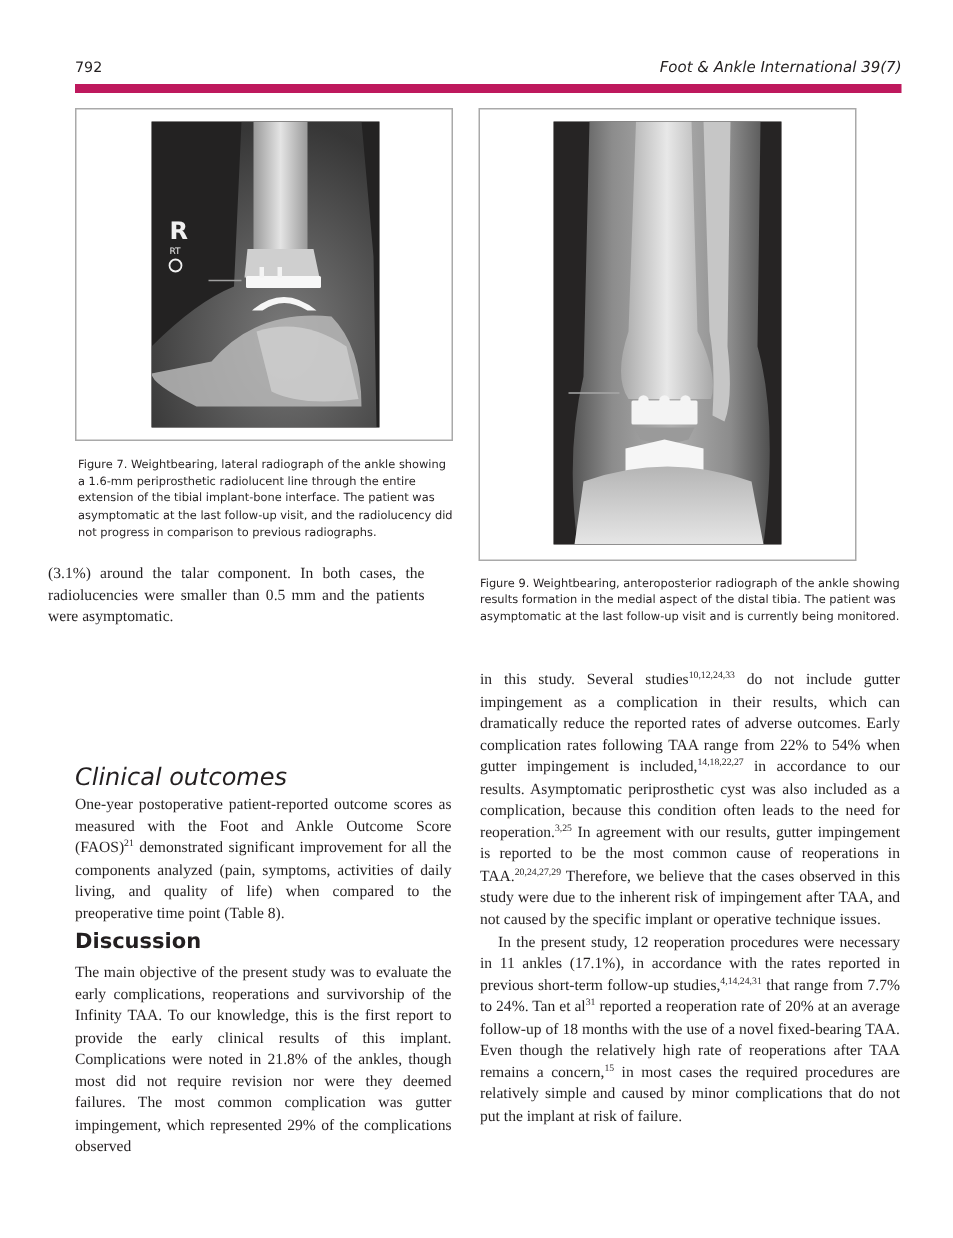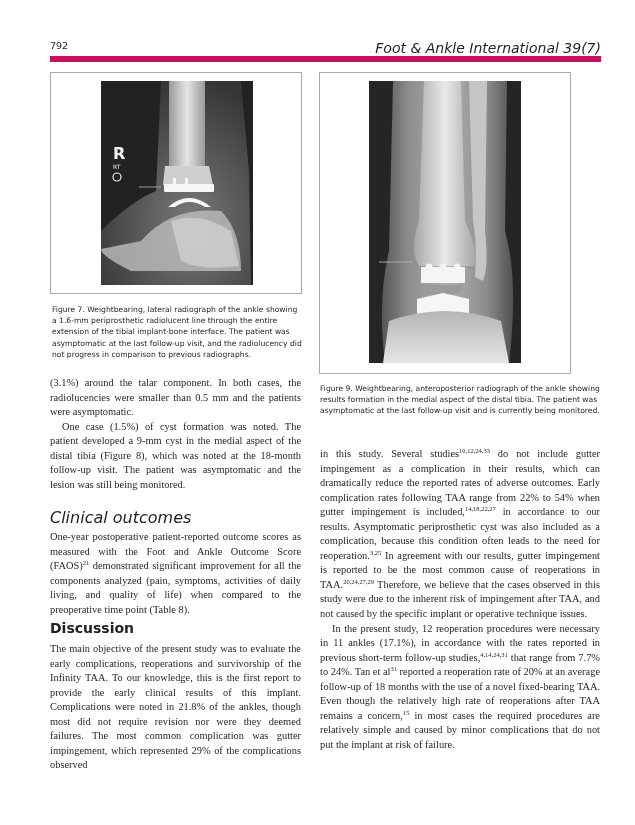--- a/index.html
+++ b/index.html
@@ -1,36 +1,36 @@
 <!DOCTYPE html>
 <html><head>
 <meta charset="utf-8">
 <style>
   html, body { margin: 0; padding: 0; background: #ffffff; }
   body { width: 635px; height: 825px; position: relative; overflow: hidden; color: #231f20; }
   .sans { font-family: "DejaVu Sans", sans-serif; }
   .serif { font-family: "Liberation Serif", serif; }
   #header { position: absolute; left: 50px; top: 38px; width: 551px; height: 18px; border-bottom: 6px solid #be185d; }
   #page-number { position: absolute; left: 0; top: 2px; font-size: 9.5px; }
-  #journal-title { position: absolute; right: 0; top: 2px; font-size: 14px; font-style: italic; }
+  #journal-title { position: absolute; right: 0; top: 2px; font-size: 10px; font-style: italic; }
 
   .figbox { position: absolute; border: 1px solid #a9a9a9; background: #fff; }
   #fig7-box { left: 50px; top: 72px; width: 250px; height: 220px; }
   #fig8-box { left: 319px; top: 72px; width: 250px; height: 300px; }
   .xray { position: absolute; background: #262424; overflow: hidden; }
   #fig7-xray { left: 50px; top: 8px; width: 152px; height: 204px; }
   #fig8-xray { left: 49px; top: 8px; width: 152px; height: 282px; }
 
   .caption { position: absolute; font-size: 7.6px; line-height: 11.2px; color: #231f20; }
   .caption b { font-weight: normal; }
   #fig7-caption { left: 52px; top: 304px; width: 250px; }
   #fig8-caption { left: 320px; top: 383px; width: 282px; }
 
   .col { position: absolute; font-size: 10.4px; line-height: 14.55px; text-align: justify; }
-  #col-left { left: 50px; width: 251px; }
+  #col-left { left: 32px; width: 251px; }
   #col-right { left: 320px; width: 280px; }
   .col p { margin: 0; }
   .indent { text-indent: 12px; }
   sup { font-size: 6.5px; line-height: 0; vertical-align: 4px; }
   .subhead { position: absolute; font-style: italic; font-size: 16px; }
   .headline { position: absolute; font-weight: bold; font-size: 14px; }
 </style>
 </head>
 <body>
 
@@ -105,21 +105,20 @@
       <path d="M48 218 L74 212 L100 218 L100 242 L48 242 Z" fill="#f6f6f6"></path>
       <path d="M20 240 Q76 220 132 240 L140 282 L14 282 Z" fill="url(#foot8)"></path>
       <line x1="10" y1="181" x2="44" y2="181" stroke="#a8a8a8" stroke-width="1"></line>
     </svg>
   </div>
 </div>
 <div id="fig8-caption" class="caption sans"><b>Figure 9.</b><span> Weightbearing, anteroposterior radiograph of the ankle showing results formation in the medial aspect of the distal tibia. The patient was asymptomatic at the last follow-up visit and is currently being monitored.</span></div>
 
 <div id="col-left" class="col serif" style="top: 376px;">
   <p>(3.1%) around the talar component. In both cases, the radiolucencies were smaller than 0.5 mm and the patients were asymptomatic.</p>
-  <p class="indent">One case (1.5%) of cyst formation was noted. The patient developed a 9-mm cyst in the medial aspect of the distal tibia (Figure 8), which was noted at the 18-month follow-up visit. The patient was asymptomatic and the lesion was still being monitored.</p>
 </div>
 
 <div class="subhead sans" style="left: 50px; top: 508px;">Clinical outcomes</div>
 
 <div id="col-left-2" class="col serif" style="left: 50px; width: 251px; top: 530px;">
   <p><span>One-year postoperative patient-reported outcome scores as measured with the Foot and Ankle Outcome Score (FAOS)</span><sup>21</sup><span> demonstrated significant improvement for all the components analyzed (pain, symptoms, activities of daily living, and quality of life) when compared to the preoperative time point (Table 8).</span></p>
 </div>
 
 <div class="headline sans" style="left: 50px; top: 620px;">Discussion</div>
 

